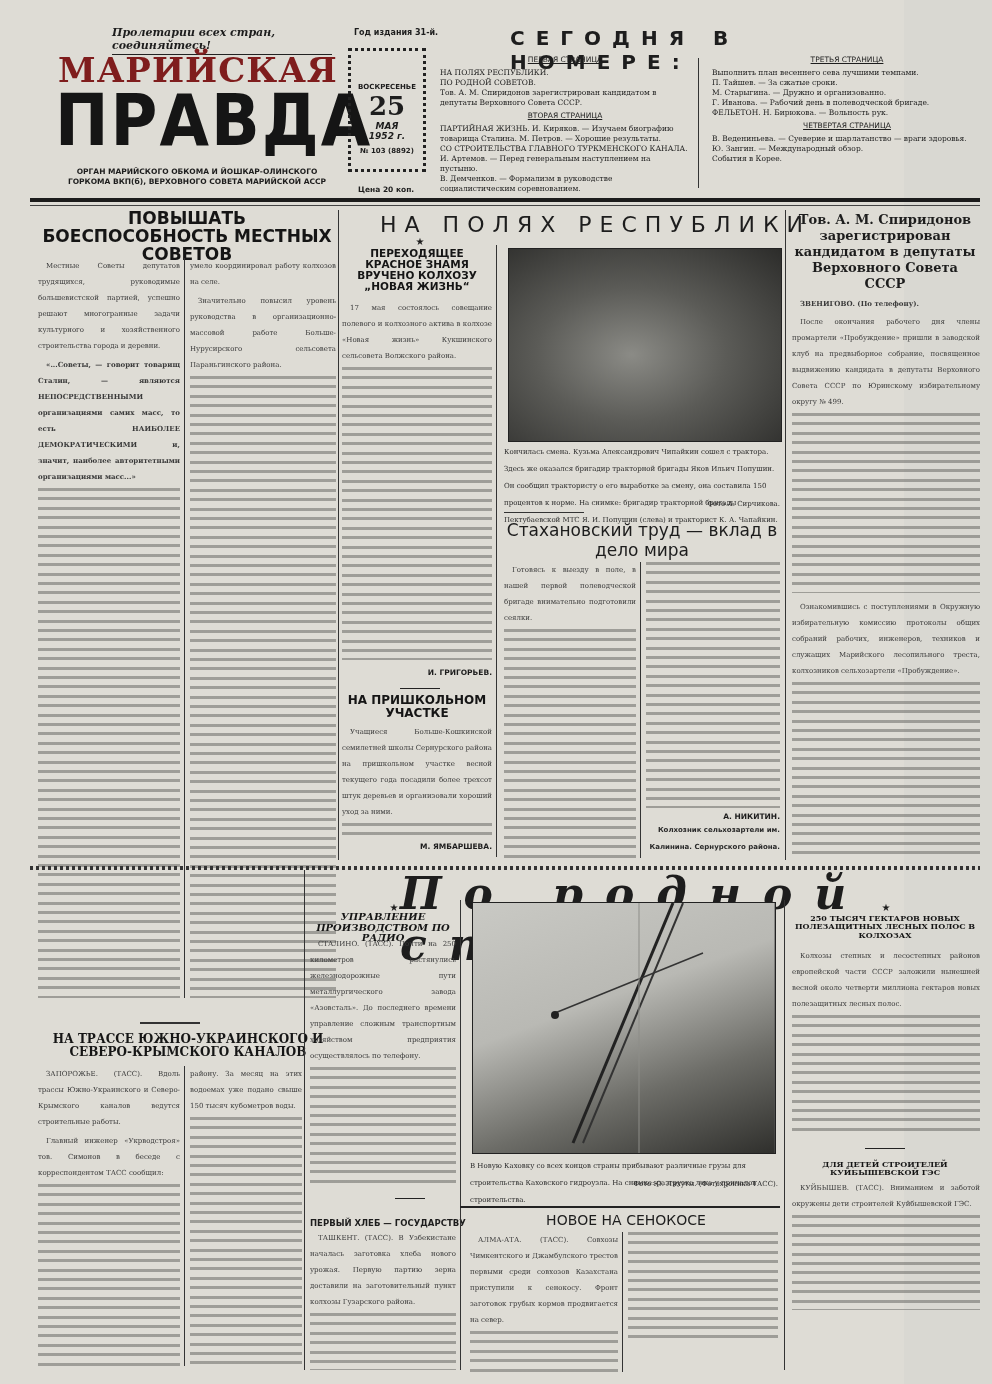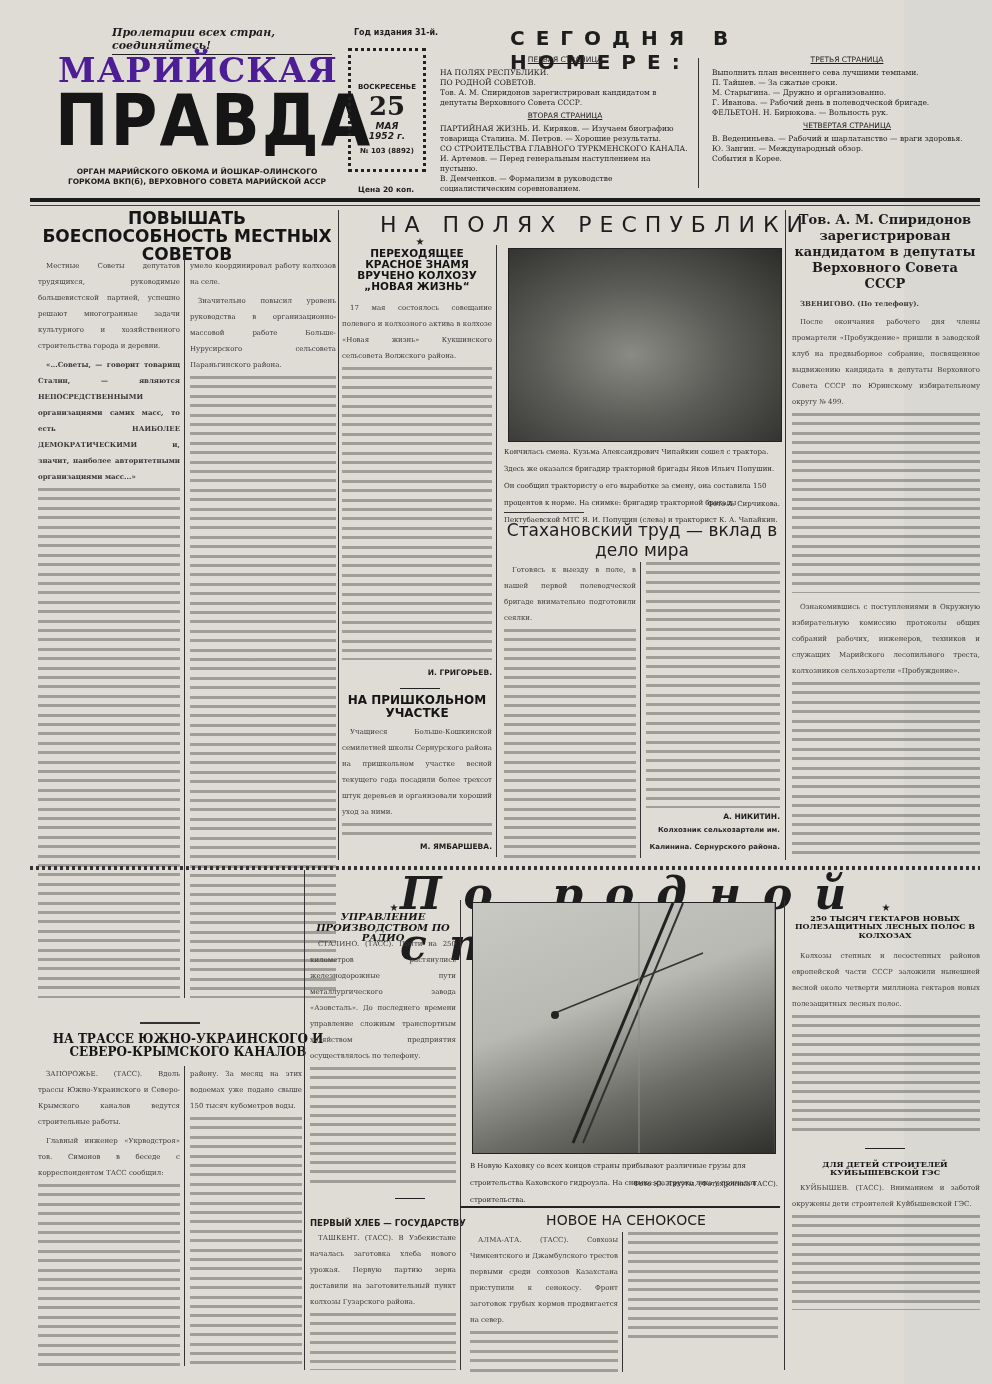--- a/index.html
+++ b/index.html
@@ -1,21 +1,21 @@
 <!DOCTYPE html>
 <html><head>
 <meta charset="utf-8">
 <style>
   html,body{margin:0;padding:0;}
   body{width:992px;height:1384px;background:#d9d8d2;position:relative;overflow:hidden;font-family:"DejaVu Serif",serif;color:#1d1d1d;}
   .page{position:absolute;left:0;top:0;width:904px;height:1384px;background:#dedcd5;}
   .abs{position:absolute;}
   .motto{left:112px;top:26px;width:220px;font-style:italic;font-size:11px;font-weight:bold;border-bottom:1px solid #222;padding-bottom:2px;}
   .yr{left:354px;top:28px;font-size:8px;font-family:"DejaVu Sans",sans-serif;font-weight:bold;}
-  .mast1{left:58px;top:50px;font-size:34px;font-weight:bold;letter-spacing:1px;font-family:"DejaVu Serif",serif;color:#4c1d95;}
+  .mast1{left:58px;top:50px;font-size:34px;font-weight:bold;letter-spacing:1px;font-family:"DejaVu Serif",serif;color:#7f1d1d;}
   .mast2{left:55px;top:82px;width:264px;font-size:64px;font-weight:900;line-height:70px;font-family:"DejaVu Sans",sans-serif;letter-spacing:2px;color:#151515;transform:scaleY(1.1);transform-origin:top left;}
   .organ{left:58px;top:167px;width:278px;font-size:7.5px;font-family:"DejaVu Sans",sans-serif;font-weight:bold;text-align:center;line-height:10px;}
   .datebox{left:348px;top:48px;width:72px;height:118px;border:3px dotted #222;text-align:center;font-family:"DejaVu Sans",sans-serif;}
   .datebox .dow{font-size:7px;font-weight:bold;margin-top:32px;}
   .datebox .day{font-size:26px;font-weight:bold;font-family:"DejaVu Serif",serif;line-height:30px;}
   .datebox .mon{font-size:9px;font-style:italic;font-weight:bold;}
   .datebox .yy{font-size:9px;font-style:italic;font-weight:bold;}
   .datebox .num{font-size:7px;font-weight:bold;margin-top:6px;}
   .price{left:358px;top:185px;font-size:7.5px;font-family:"DejaVu Sans",sans-serif;font-weight:bold;}
   .today-title{left:510px;top:26px;font-size:20px;font-weight:bold;letter-spacing:11px;font-family:"DejaVu Sans",sans-serif;}
@@ -72,21 +72,21 @@
   </div>
   <div class="abs toc-div"></div>
   <div class="abs toc toc-right">
     <div class="sec-h">ТРЕТЬЯ СТРАНИЦА</div>
     <div>Выполнить план весеннего сева лучшими темпами.</div>
     <div>П. Тайшев. — За сжатые сроки.</div>
     <div>М. Старыгина. — Дружно и организованно.</div>
     <div>Г. Иванова. — Рабочий день в полеводческой бригаде.</div>
     <div>ФЕЛЬЕТОН. Н. Бирюкова. — Вольность рук.</div>
     <div class="sec-h">ЧЕТВЕРТАЯ СТРАНИЦА</div>
-    <div>В. Ведениньева. — Рабочий и шарлатанство — враги здоровья.</div>
+    <div>В. Ведениньева. — Суеверие и шарлатанство — враги здоровья.</div>
     <div>Ю. Зангин. — Международный обзор.</div>
     <div>События в Корее.</div>
   </div>
 
   <div class="abs rule-thick"></div>
   <div class="abs rule-thin"></div>
 
   <div class="abs h-big" style="left:38px;top:210px;width:298px;font-size:17px;">ПОВЫШАТЬ БОЕСПОСОБНОСТЬ МЕСТНЫХ СОВЕТОВ</div>
   <div class="abs body-text" style="left:38px;top:258px;width:142px;height:740px;">
     <p style="margin:0 0 3px;text-indent:8px;">Местные Советы депутатов трудящихся, руководимые большевистской партией, успешно решают многогранные задачи культурного и хозяйственного строительства города и деревни.</p>

